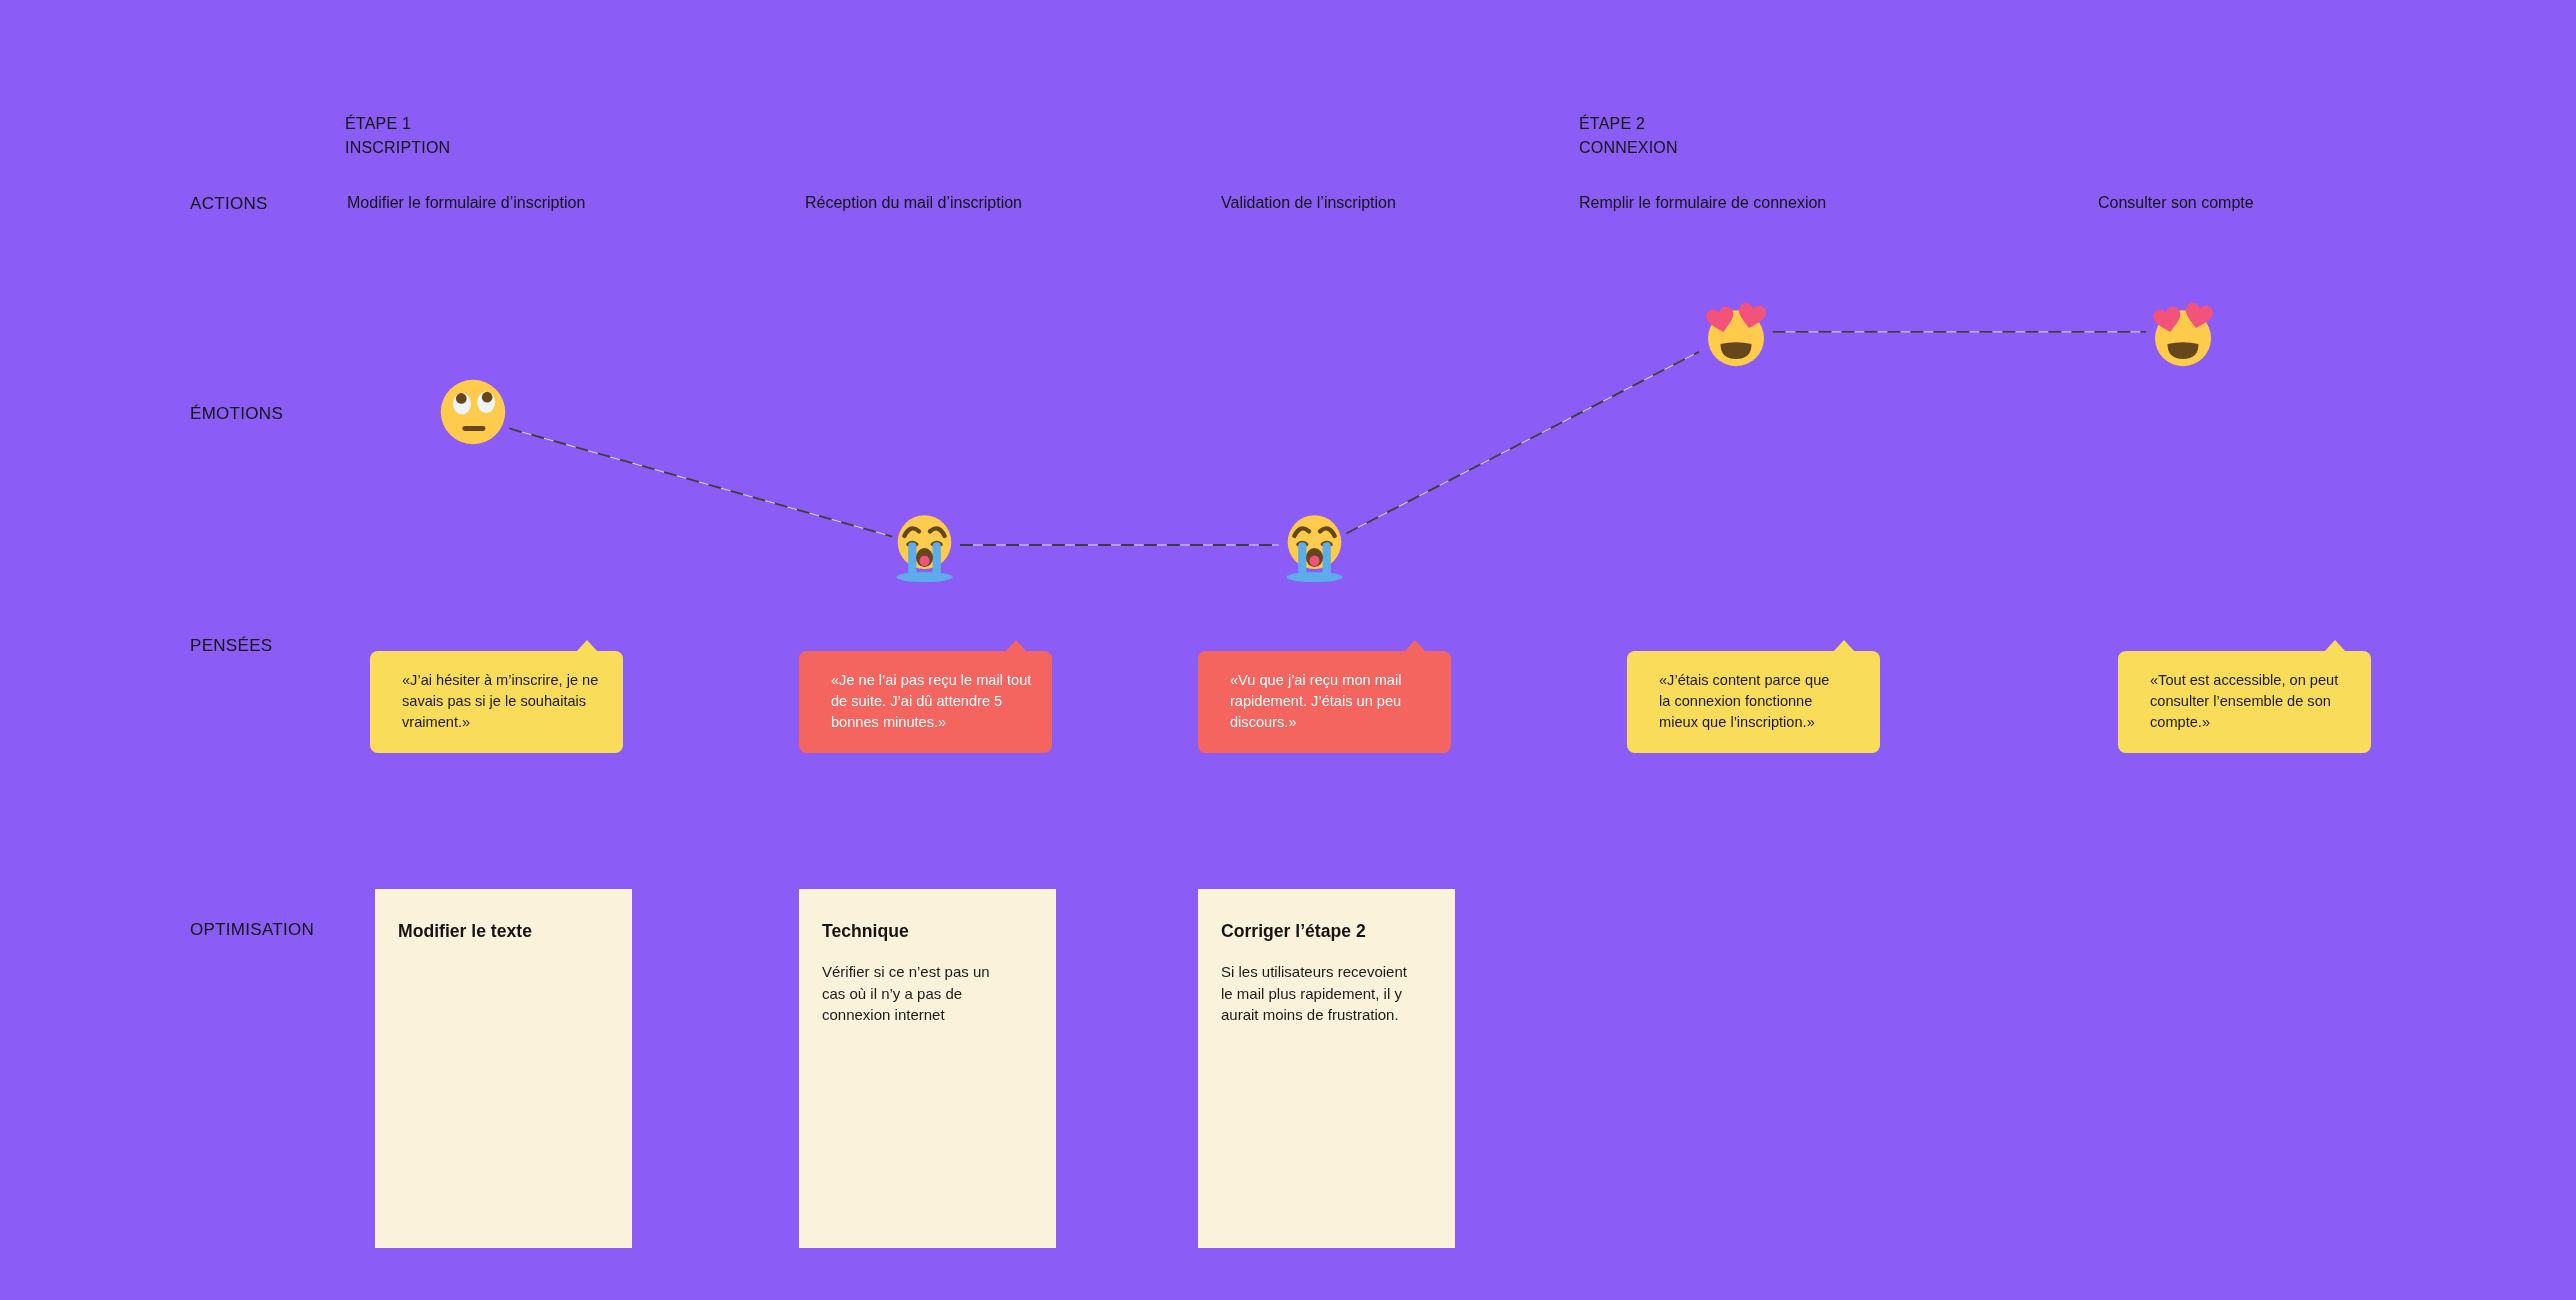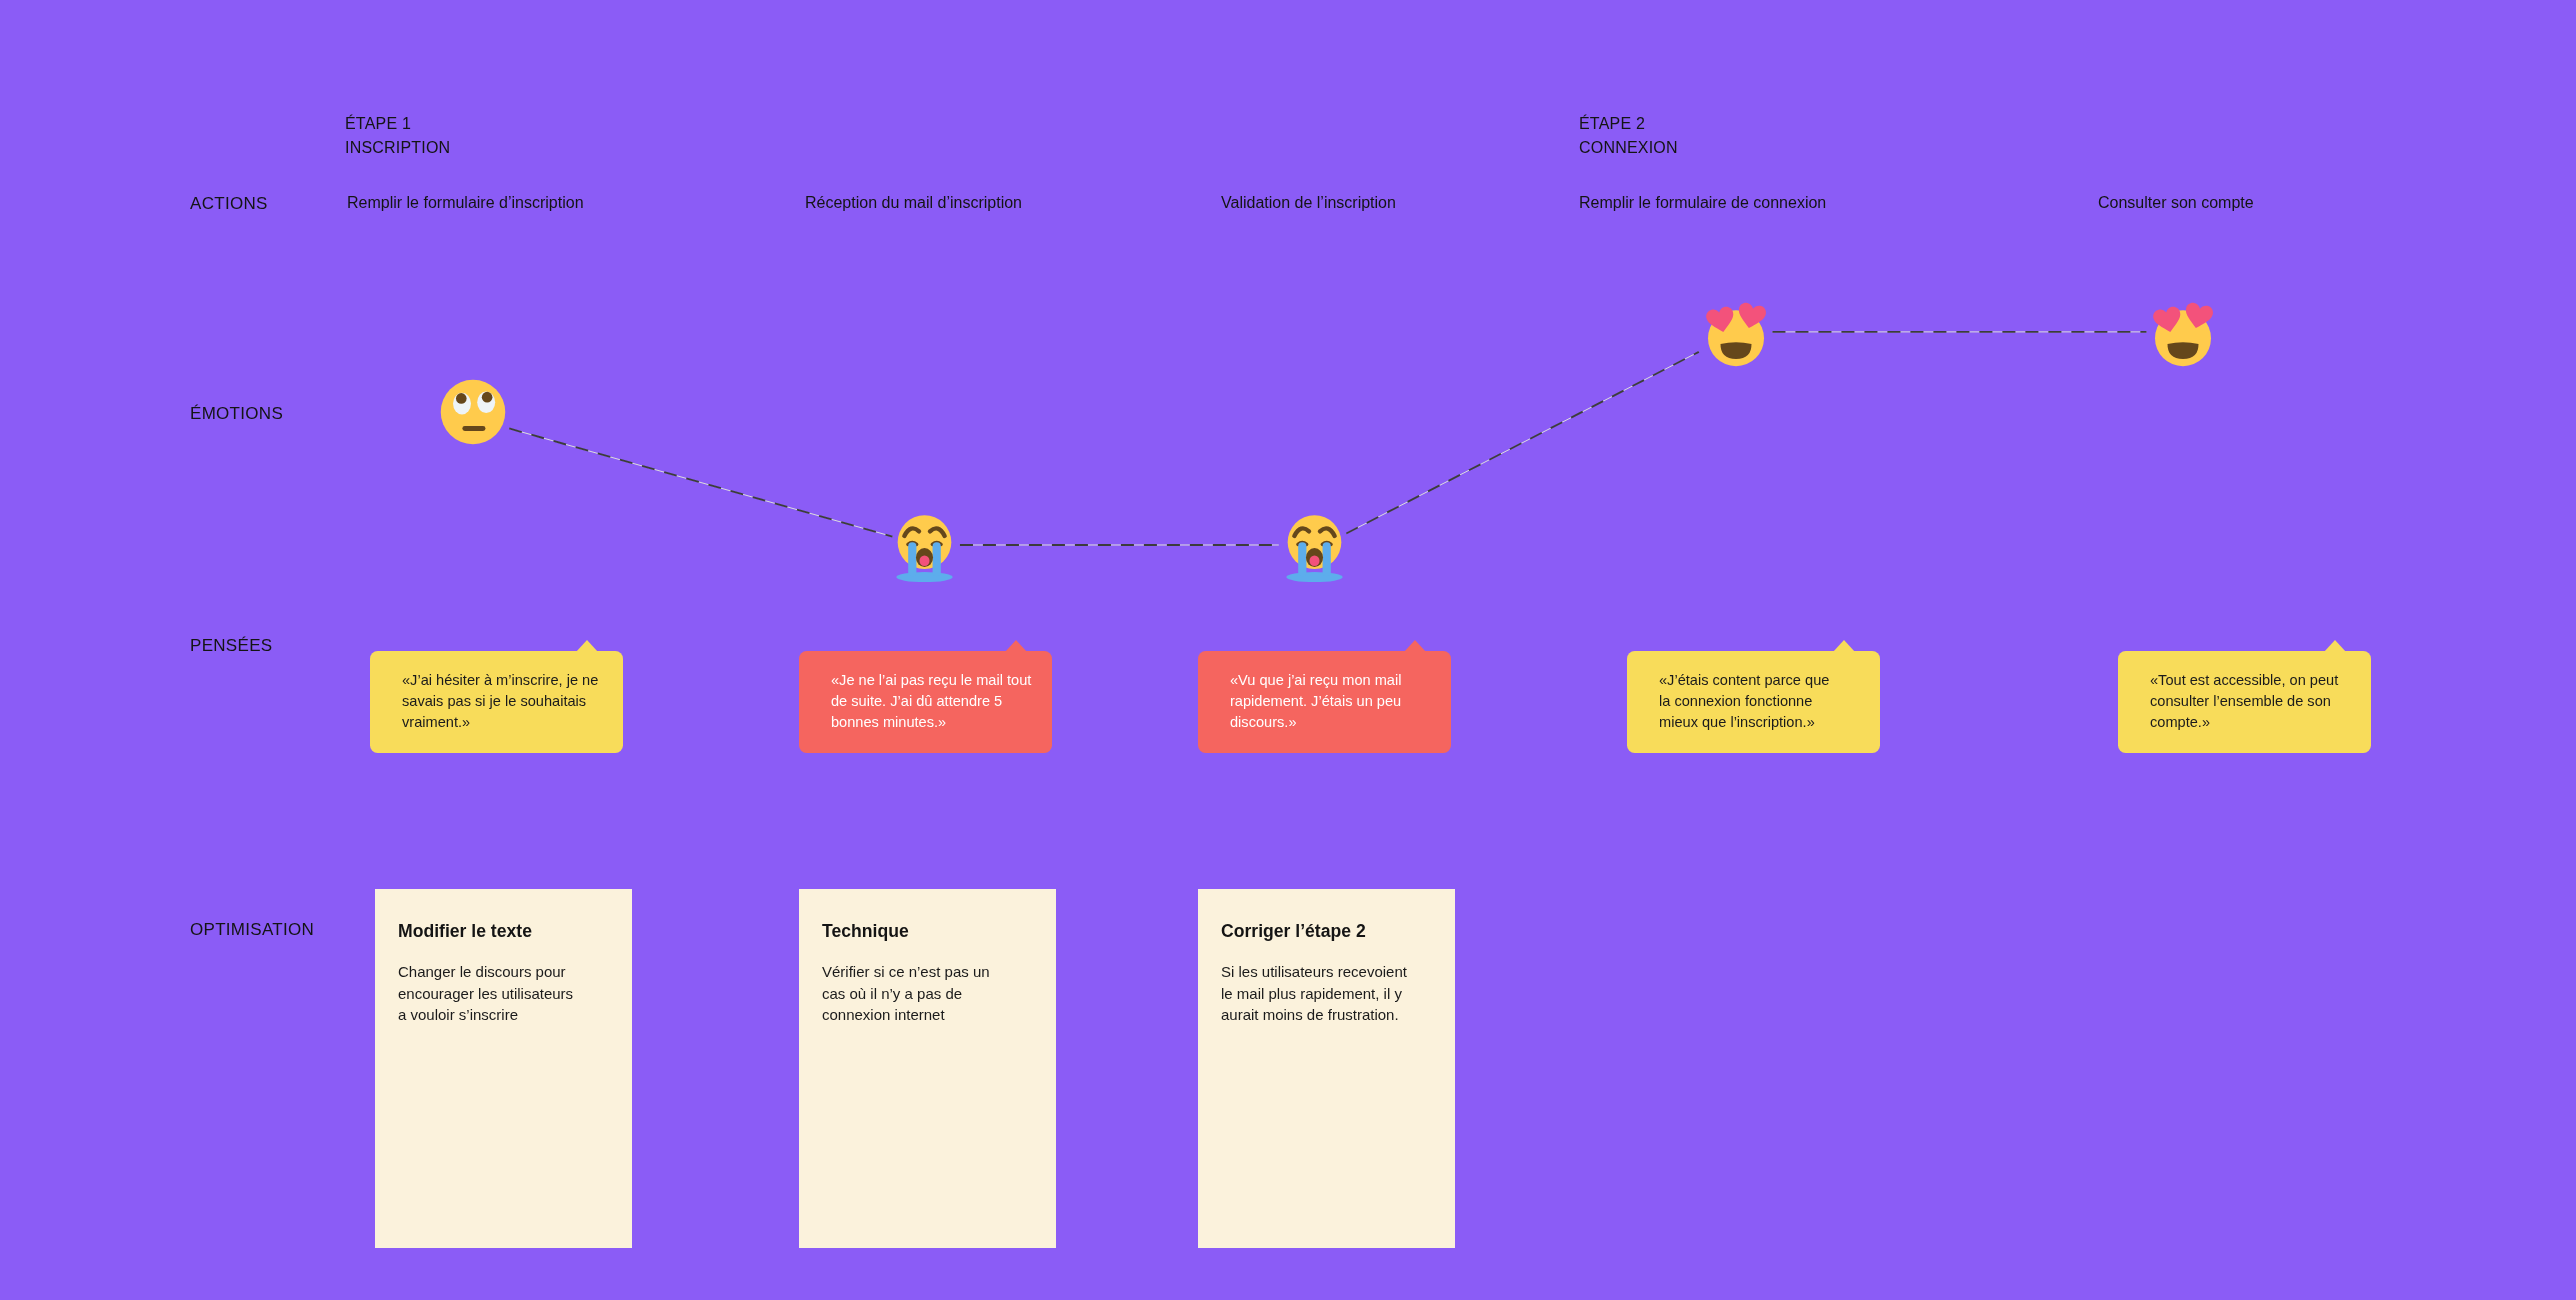--- a/index.html
+++ b/index.html
@@ -70,21 +70,21 @@
   <div class="stage" style="left:1579px">
     <div>ÉTAPE 2</div>
     <div>CONNEXION</div>
   </div>
 
   <div class="rowlabel" style="top:194px">ACTIONS</div>
   <div class="rowlabel" style="top:404px">ÉMOTIONS</div>
   <div class="rowlabel" style="top:636px">PENSÉES</div>
   <div class="rowlabel" style="top:920px">OPTIMISATION</div>
 
-  <div class="action" style="left:347px">Remplir le formulaire d’inscription</div>
+  <div class="action" style="left:347px">Modifier le formulaire d’inscription</div>
   <div class="action" style="left:805px">Réception du mail d’inscription</div>
   <div class="action" style="left:1221px">Validation de l’inscription</div>
   <div class="action" style="left:1579px">Remplir le formulaire de connexion</div>
   <div class="action" style="left:2098px">Consulter son compte</div>
 
   <svg class="emoji" style="left:440px;top:379px" width="66" height="66" viewBox="0 0 36 36">
       <use href="#sym-rolling-eyes"></use>
     </svg>
   <svg class="emoji" style="left:894px;top:512px" width="61" height="71" viewBox="0 0 40 46">
       <use href="#sym-crying"></use>
@@ -110,23 +110,20 @@
 discours.»</div>
   <div class="bubble yellow" style="left:1627px">«J’étais content parce que
 la connexion fonctionne
 mieux que l’inscription.»</div>
   <div class="bubble yellow" style="left:2118px">«Tout est accessible, on peut
 consulter l’ensemble de son
 compte.»</div>
 
   <div class="note" style="left:375px">
     <div class="note-title">Modifier le texte</div>
-    <div class="note-body">Changer le discours pour
-encourager les utilisateurs
-a vouloir s’inscrire</div>
   </div>
   <div class="note" style="left:799px">
     <div class="note-title">Technique</div>
     <div class="note-body">Vérifier si ce n’est pas un
 cas où il n’y a pas de
 connexion internet</div>
   </div>
   <div class="note" style="left:1198px">
     <div class="note-title">Corriger l’étape 2</div>
     <div class="note-body">Si les utilisateurs recevoient

